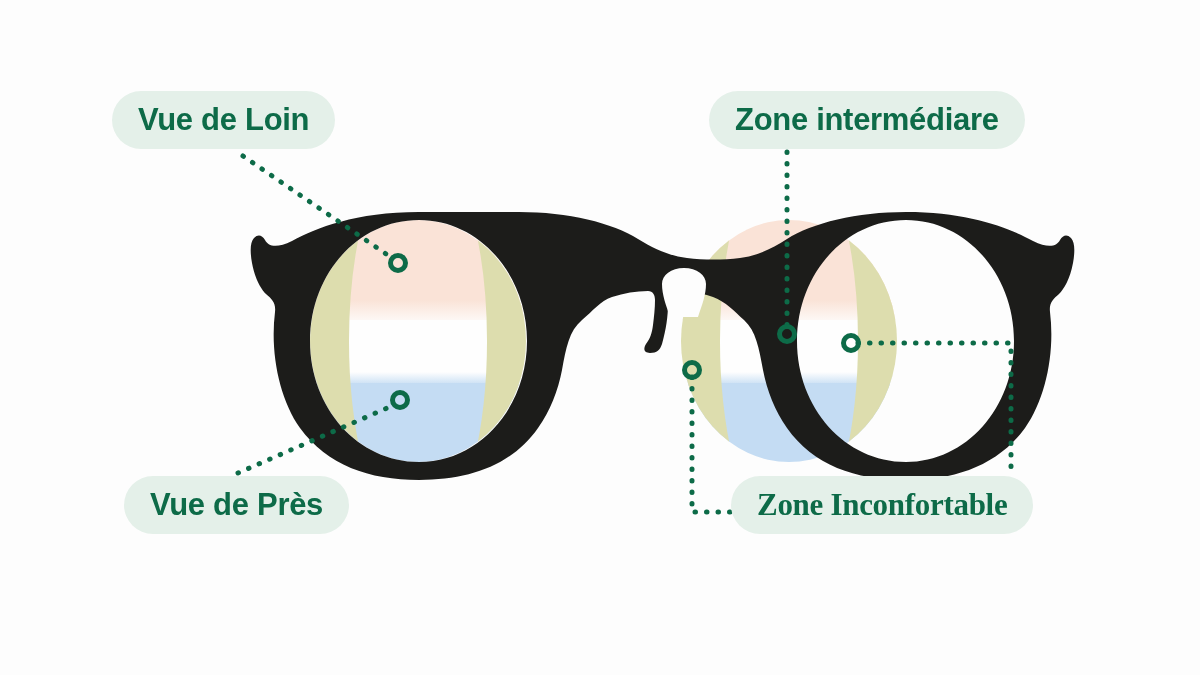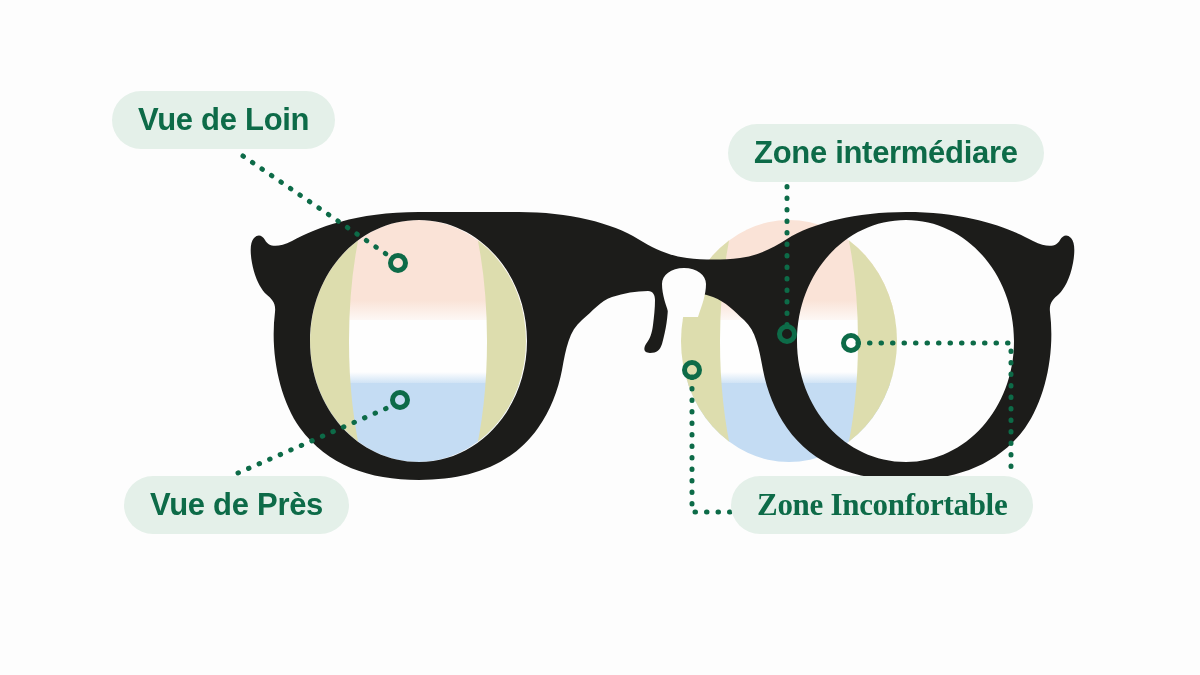--- a/index.html
+++ b/index.html
@@ -38,21 +38,21 @@
     font-weight: bold;
     font-size: 31px;
     letter-spacing: -0.3px;
     white-space: nowrap;
     padding: 0 26px;
     height: 58px;
     z-index: 5;
     user-select: none;
   }
   #pill-far      { left: 112px; top: 91px;  }
-  #pill-intermed { left: 728px; top: 91px; margin-top: 33px;  }
+  #pill-intermed { left: 709px; top: 91px;  }
   #pill-near     { left: 124px; top: 476px; }
   #pill-uncomf   { left: 731px; top: 476px; font-family: Liberation Serif, serif; }
 </style>
 </head>
 <body>
 
 <div id="stage" style="background: rgb(253, 253, 253);">
 
   <svg id="diagram-svg" viewBox="0 0 1200 675">
 

